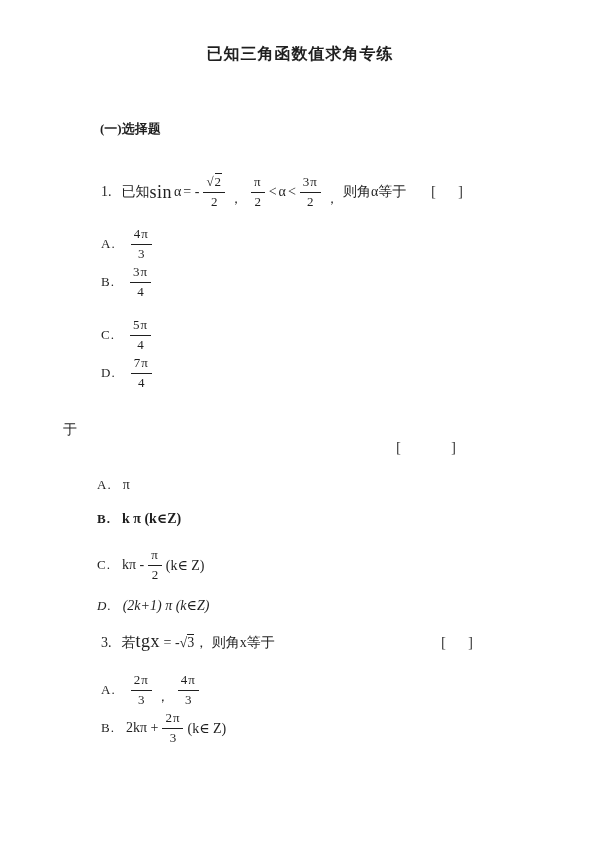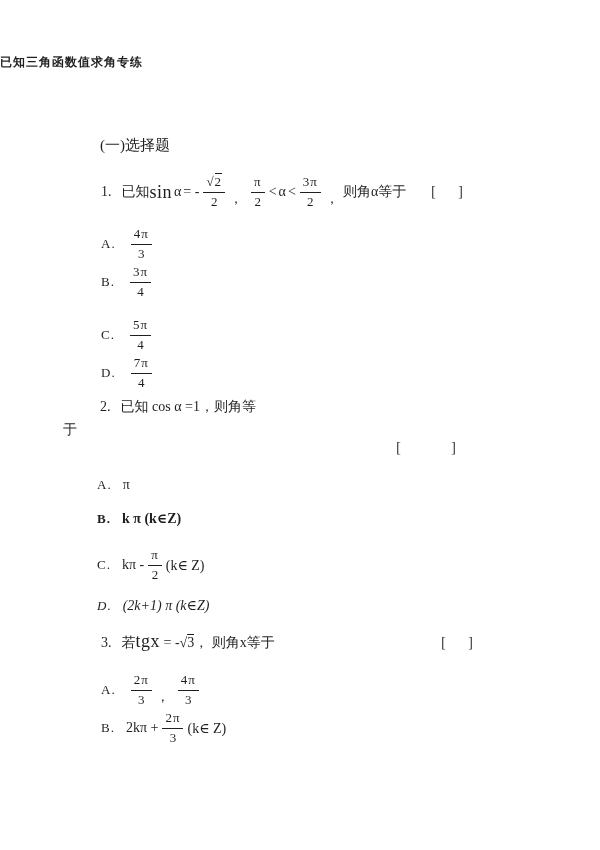--- a/index.html
+++ b/index.html
@@ -5,26 +5,26 @@
   html,body{margin:0;padding:0;background:#ffffff;}
   .page{
     position:relative;
     width:600px;height:850px;
     background:#ffffff;
     font-family:"Liberation Serif","DejaVu Serif",serif;
     color:#1f1f1f;
     overflow:hidden;
   }
   .doc-title{
-    position:absolute;top:54px;left:0;width:100%;
-    text-align:left;font-weight:bold;font-size:12px;letter-spacing:1px;
+    position:absolute;top:44px;left:0;width:100%;
+    text-align:center;font-weight:bold;font-size:16px;letter-spacing:1px;
   }
   .section-heading{
-    position:absolute;left:100px;top:136px;
-    font-weight:normal;font-size:15px;
+    position:absolute;left:100px;top:120px;
+    font-weight:bold;font-size:13px;
   }
   .row{
     position:absolute;display:flex;align-items:center;
     font-size:14px;white-space:nowrap;
   }
   .qnum{margin-right:10px;}
   .optletter{font-size:13px;margin-right:11px;letter-spacing:1px;}
   .small-func{font-size:18px;letter-spacing:0.5px;}
   .mvar{font-size:14px;margin:0 2px;}
   .frac{
@@ -109,23 +109,20 @@
     </span>
   </div>
   <div class="row" style="left:101px;top:352px;height:42px;">
     <span class="optletter">D.</span>
     <span class="frac">
       <span class="num">7π</span>
       <span class="den">4</span>
     </span>
   </div>
 
-  <div class="plainline" style="left:100px;top:398px;">
-    <span class="qnum">2.</span><span>已知 cos α =1，则角等</span>
-  </div>
   <div class="plainline" style="left:63px;top:421px;">于</div>
 
   <div class="brackets" style="left:396px;top:439px;">
     <span>[</span>
     <span class="gap-wide"></span>
     <span>]</span>
   </div>
 
   <div class="plainline" style="left:97px;top:477px;text-align:center;">
     <span class="optletter">A.</span><span>π</span>

